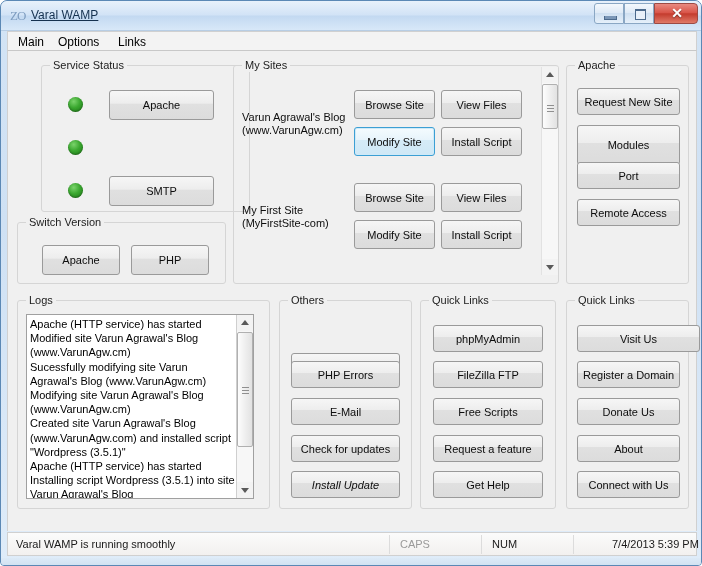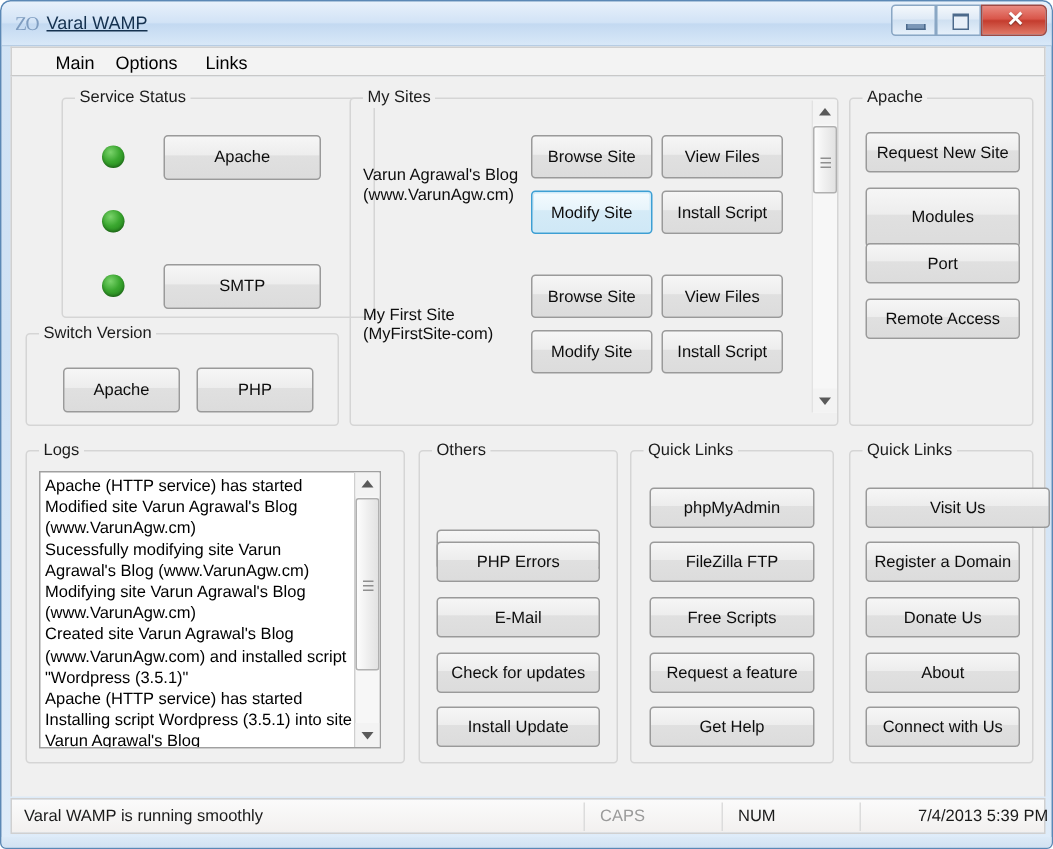--- a/index.html
+++ b/index.html
@@ -111,21 +111,20 @@
   }
   .menu-item {
     position: absolute;
     top: 2px; height: 16px;
     line-height: 16px;
     font-size: 12px;
     color: #000000;
     padding: 0 5px;
     cursor: default;
     white-space: nowrap;
-    margin-left: 19px;
   }
 
   
   #client {
     position: absolute;
     left: 6px; top: 50px;
     width: 690px;
     height: 480px;
     background: #f0f0f0;
     border-left: 1px solid #d0d0d0;
@@ -407,21 +406,21 @@
       </div>
     </div>
 
     <div class="group" style="left:271px; top:249px; width:133px; height:209px;">
       <div class="group-label">Others</div>
 
       <div class="btn" style="left:11px; top:24px; width:109px; height:27px;margin-top:28px;">PHP Extensions</div>
       <div class="btn" style="left:11px; top:60px; width:109px; height:27px;">PHP Errors</div>
       <div class="btn" style="left:11px; top:97px; width:109px; height:27px;">E-Mail</div>
       <div class="btn" style="left:11px; top:134px; width:109px; height:27px;">Check for updates</div>
-      <div class="btn" style="left:11px; top:170px; width:109px; height:27px;">Install Update</div>
+      <div class="btn" style="left:11px; top:170px; width:109px; height:27px;font-style:italic;">Install Update</div>
     </div>
 
     <div class="group" style="left:412px; top:249px; width:136px; height:209px;">
       <div class="group-label">Quick Links</div>
 
       <div class="btn" style="left:12px; top:24px; width:110px; height:27px;">phpMyAdmin</div>
       <div class="btn" style="left:12px; top:60px; width:110px; height:27px;">FileZilla FTP</div>
       <div class="btn" style="left:12px; top:97px; width:110px; height:27px;">Free Scripts</div>
       <div class="btn" style="left:12px; top:134px; width:110px; height:27px;">Request a feature</div>
       <div class="btn" style="left:12px; top:170px; width:110px; height:27px;">Get Help</div>

